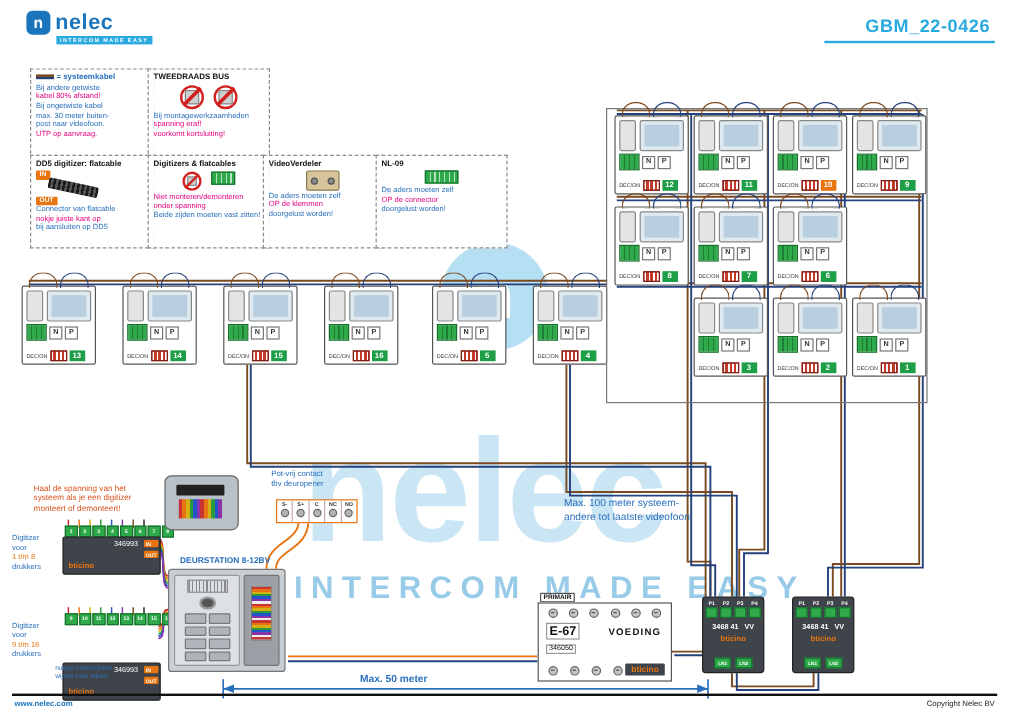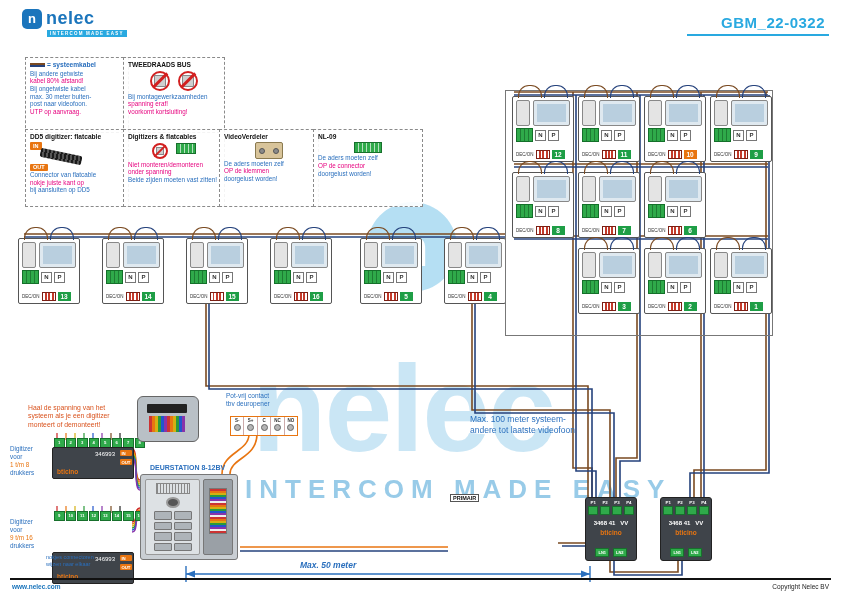--- a/index.html
+++ b/index.html
@@ -134,21 +134,21 @@
   .pl{color:#fff;font-size:4.4px;font-weight:bold;}
   .pg{height:7px;background:#2faa4a;border:1px solid #17702c;margin-top:1px;}
   .dist-model{color:#fff;font-size:6px;text-align:center;margin-top:5px;display:flex;
               justify-content:center;gap:5px;font-weight:bold;}
   .dist-brand{color:#e87511;font-size:6.5px;font-weight:bold;text-align:center;margin-top:3px;}
   .dist-bottom{position:absolute;bottom:3px;left:6px;right:6px;display:flex;gap:4px;justify-content:center;}
   .lncell{background:#2faa4a;border:1px solid #17702c;color:#fff;font-size:4px;padding:0 2px;
           height:7px;line-height:7px;font-weight:bold;}
   
   .max100{left:470px;top:414px;font-size:8.5px;font-weight:bold;color:#2a6fbd;line-height:1.3;}
-  .max50{left:300px;top:560px;font-size:8.5px;font-weight:bold;color:#2a6fbd;font-style:italic;}
+  .max50{left:300px;top:560px;font-size:8.5px;font-weight:bold;color:#2a6fbd;}
   .footline{left:10px;right:10px;top:578px;height:2px;background:#111;}
   .site{left:12px;top:583px;font-size:6.5px;color:#1b75bc;font-weight:bold;text-decoration:none;}
   .copy{right:12px;top:583px;font-size:6.5px;color:#222;}
   
   .wm-circle{left:367px;top:202px;width:90px;height:90px;border-radius:50%;background:#aedcf2;opacity:.9;
              display:flex;align-items:center;justify-content:center;color:#fff;font-size:54px;font-weight:bold;}
   .wm-word{left:252px;top:348px;font-size:122px;font-weight:bold;color:rgba(150,205,235,.5);
            line-height:1;letter-spacing:-2px;}
   .wm-tag{left:245px;top:474px;font-size:26px;font-weight:bold;letter-spacing:7px;color:rgba(126,190,226,.8);}
 </style>
@@ -239,21 +239,21 @@
     </g>
   </svg>
 
   <div class="abs comp logo">
     <div class="logo-row">
       <div class="logo-icon">n</div>
       <div class="logo-text">nelec</div>
     </div>
     <div class="logo-tag">INTERCOM MADE EASY</div>
   </div>
-  <div class="abs txt docnum">GBM_22-0322</div>
+  <div class="abs txt docnum">GBM_22-0426</div>
 
   <div class="lbox" id="lb1" style="left:25px;top:57px;width:94px;height:68px;">
     <div class="lg-title blue">
       <span class="wire-sample"></span><span>= systeemkabel</span>
     </div>
     <div>
         <div class="tline blue">Bij andere getwiste</div>
         <div class="tline magenta">kabel 80% afstand!</div>
         <div class="tline blue">Bij ongetwiste kabel</div>
         <div class="tline blue">max. 30 meter buiten-</div>
@@ -731,20 +731,40 @@
         <div class="ds-btn"></div>
         <div class="ds-btn"></div>
       </div>
     </div>
     <div class="ds-right">
       <div class="ds-molex"></div>
     </div>
   </div>
 
   <div class="abs txt psu-primair">PRIMAIR</div>
+  <div class="abs comp psu">
+    <div class="screwrow" style="top:4px;left:8px;right:8px;">
+      <span class="screw"></span>
+        <span class="screw"></span>
+        <span class="screw"></span>
+        <span class="screw"></span>
+        <span class="screw"></span>
+        <span class="screw"></span>
+    </div>
+    <div class="psu-model">E-67</div>
+    <div class="psu-name">VOEDING</div>
+    <div class="psu-sku">346050</div>
+    <div class="psu-brand">bticino</div>
+    <div class="screwrow" style="bottom:4px;left:8px;width:62px;">
+      <span class="screw"></span>
+        <span class="screw"></span>
+        <span class="screw"></span>
+        <span class="screw"></span>
+    </div>
+  </div>
 
   <div class="dist comp" id="distA">
     <div class="dist-ports">
         <div class="dport">
     <div class="pl">P1</div>
     <div class="pg"></div>
   </div>
         <div class="dport">
     <div class="pl">P2</div>
     <div class="pg"></div>

